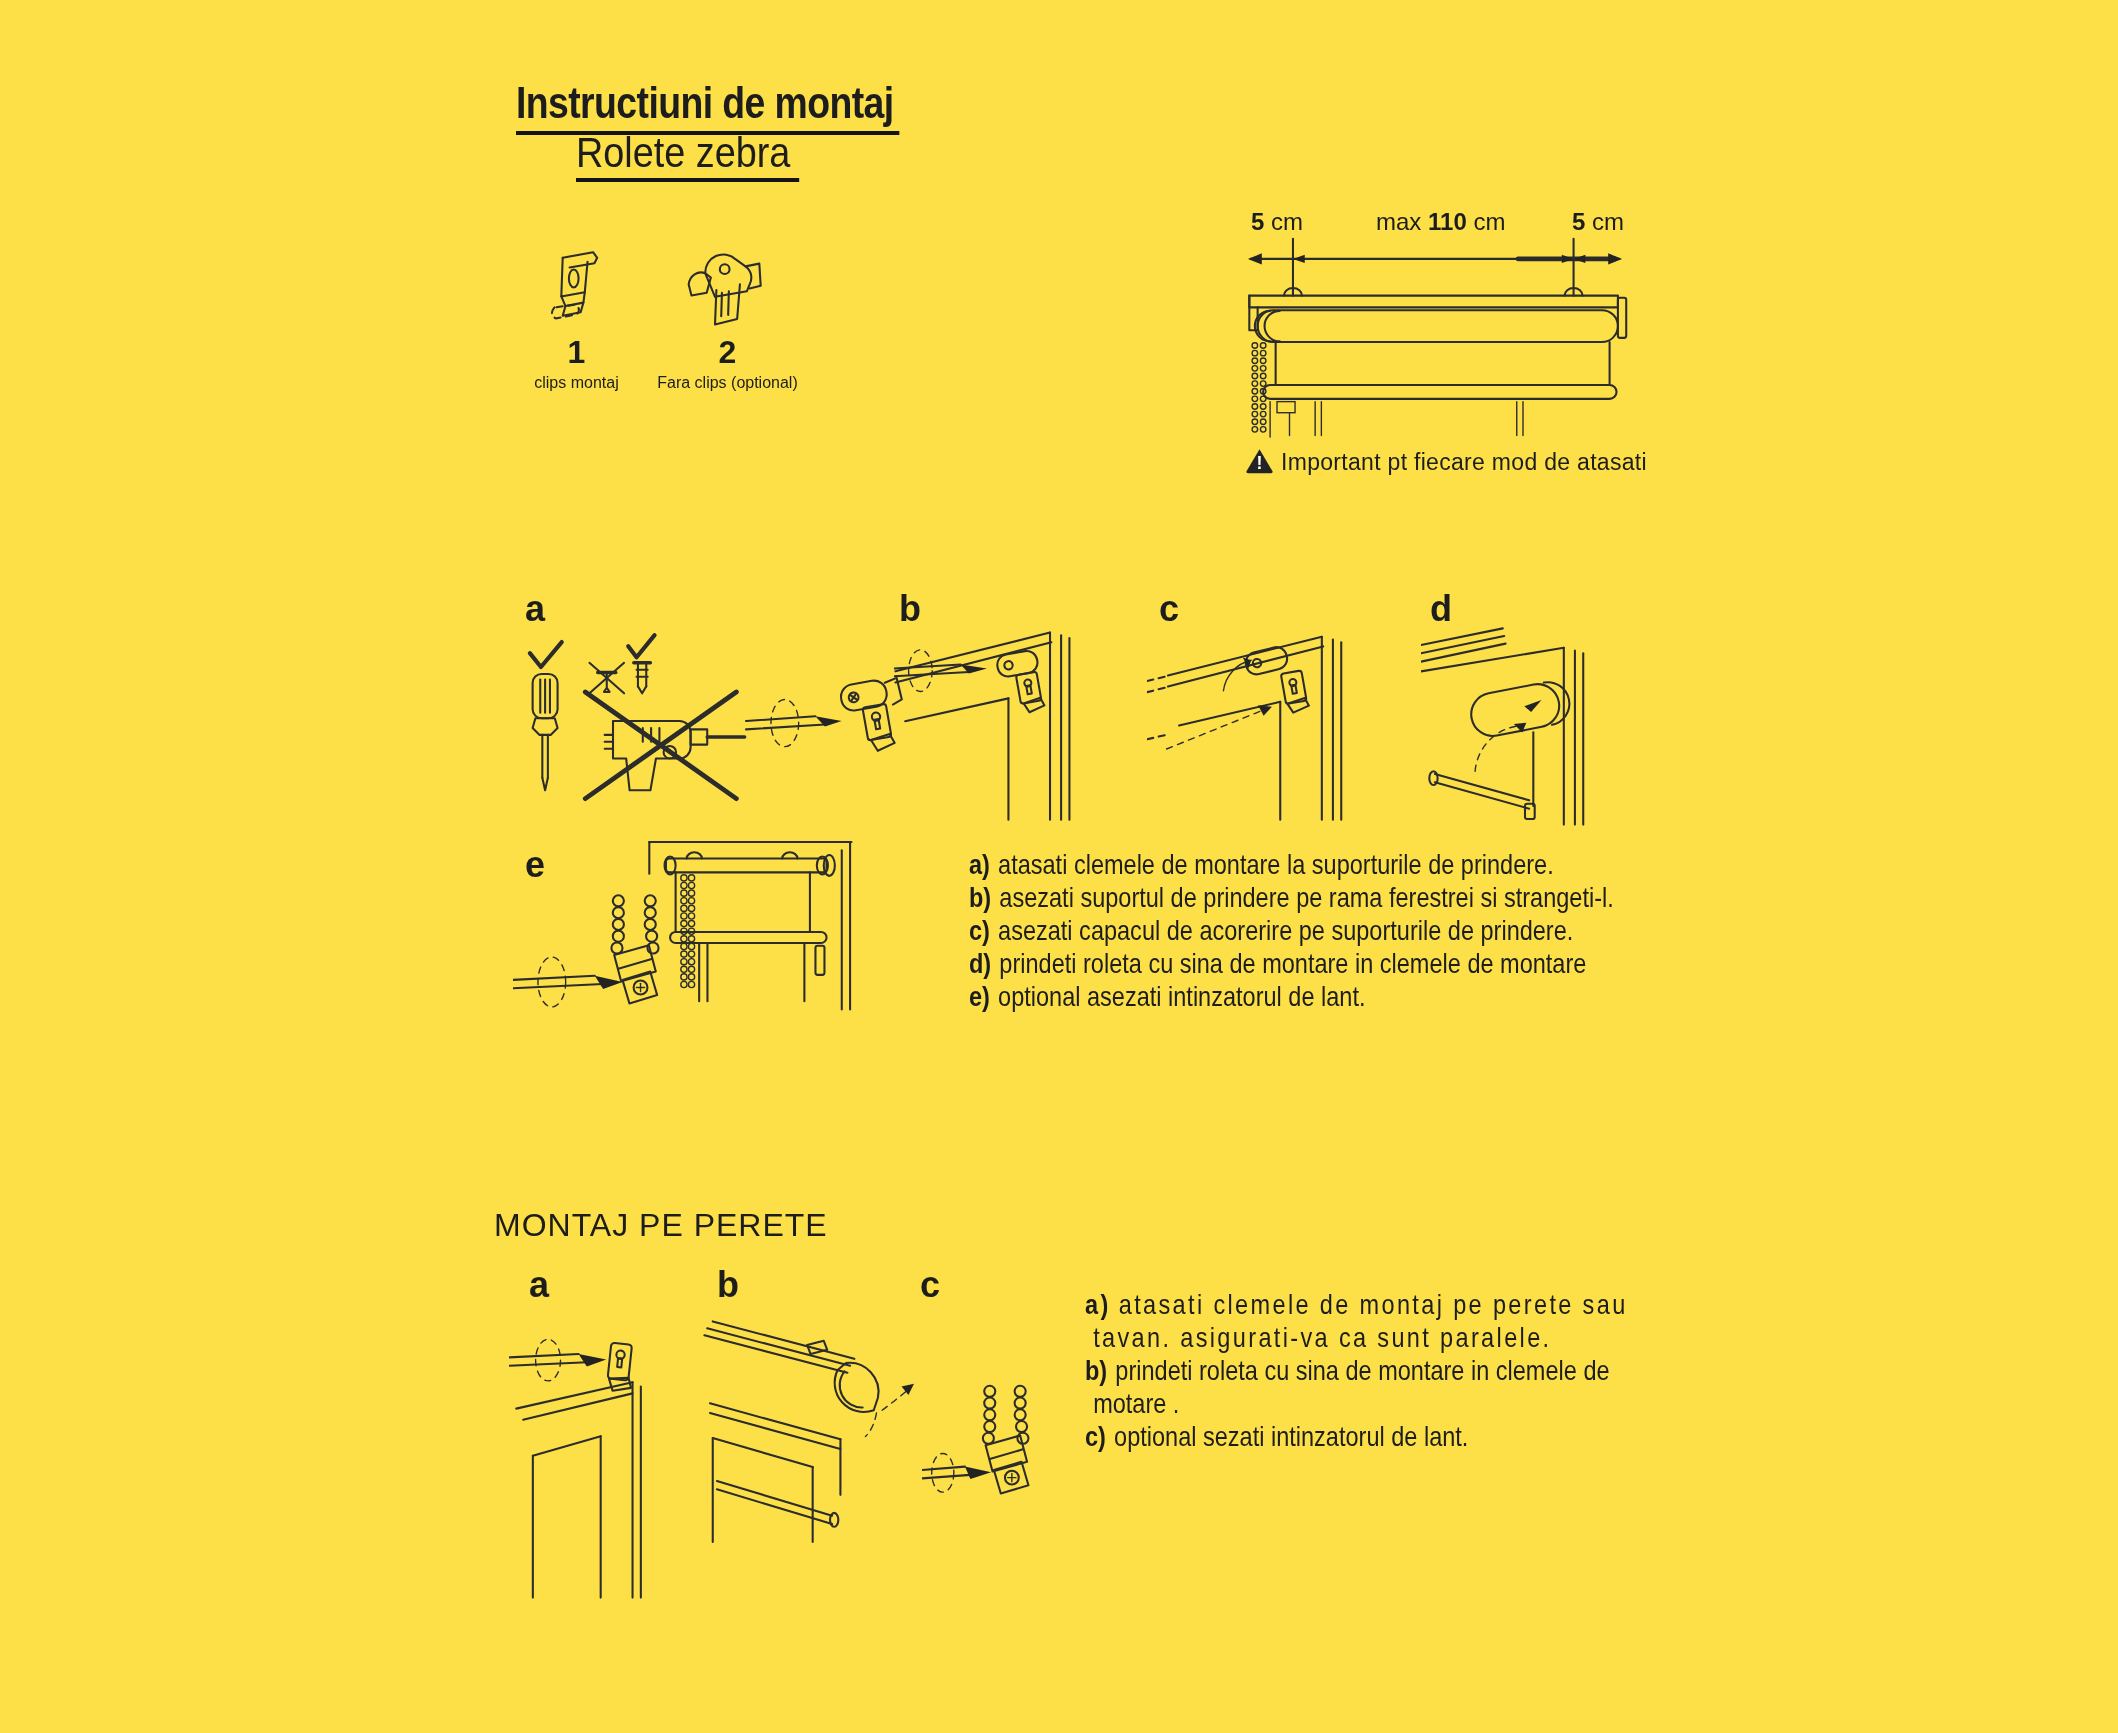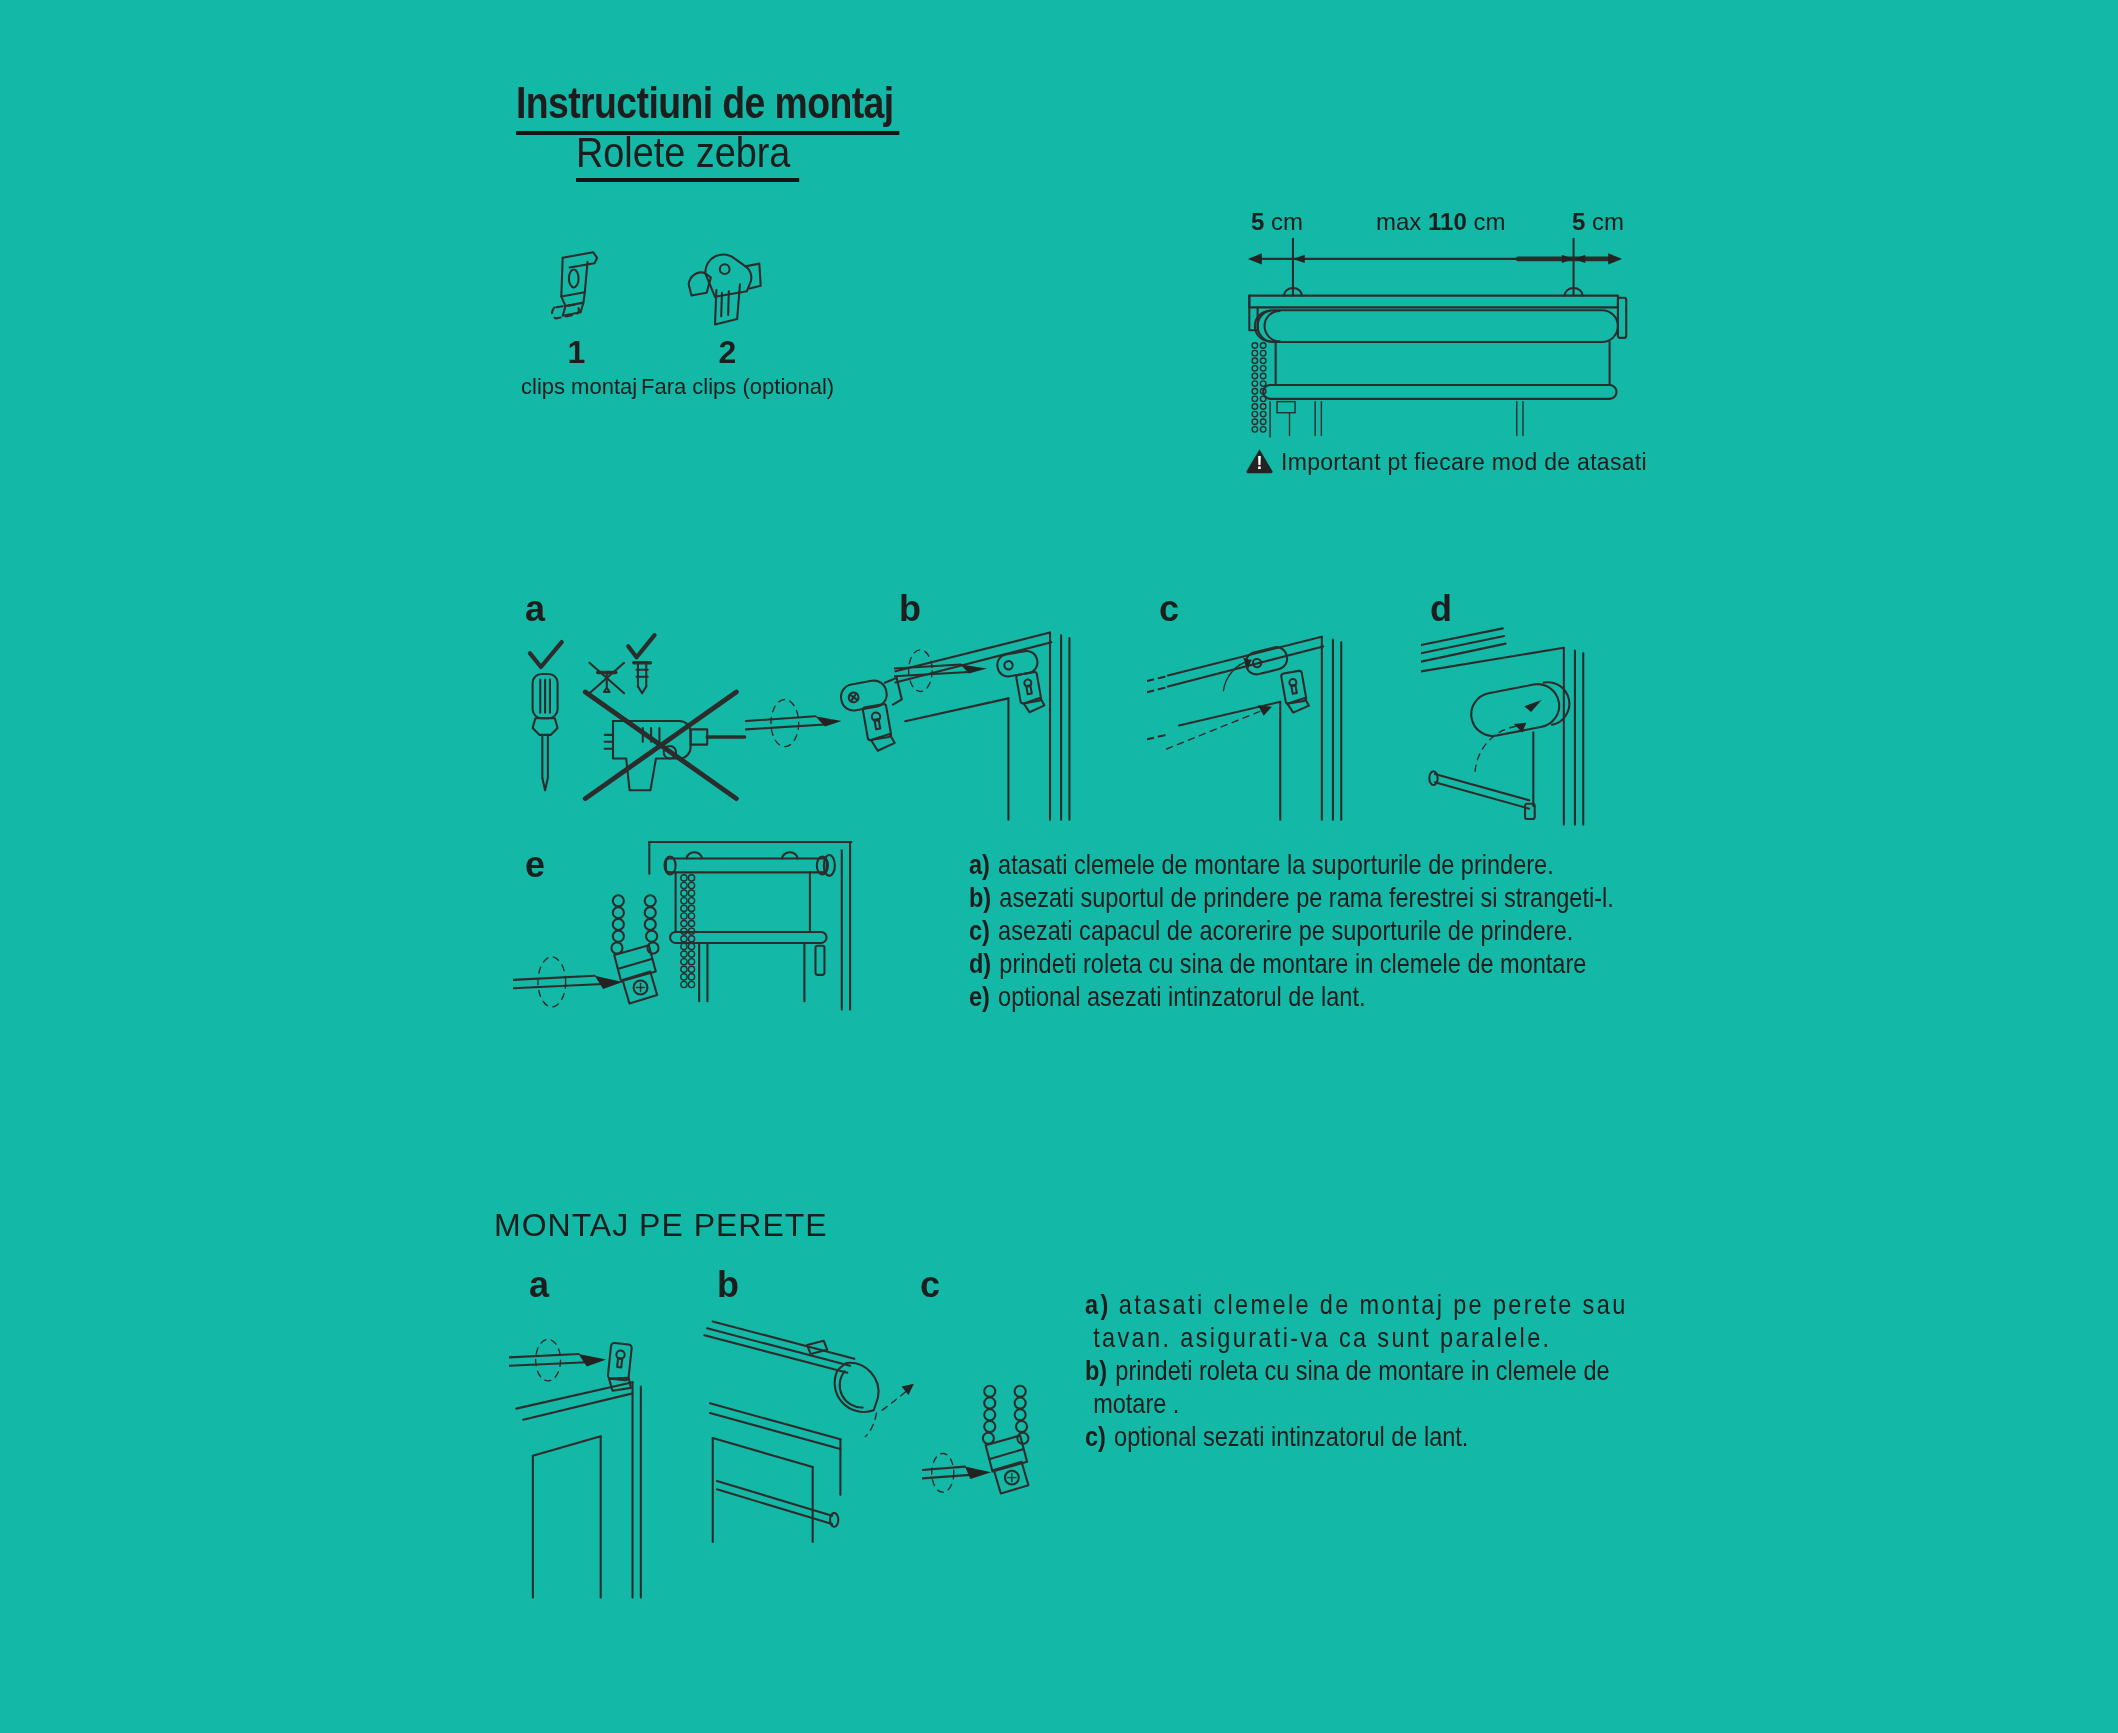--- a/index.html
+++ b/index.html
@@ -1,29 +1,29 @@
 <!DOCTYPE html>
 <html style="font-size:11px"><head>
 <meta charset="utf-8">
 <style>
   html,body{margin:0;padding:0;background:#f4f4f2;}
   #canvas{
-    position:relative;width:2119px;height:1733px;background:#14b8a6;
+    position:relative;width:2119px;height:1733px;background:#fde047;
     font-family:"Liberation Sans", sans-serif;color:#1d1d1d;overflow:hidden;
   }
   .abs{position:absolute;}
   
   .title1{font-size:44px;font-weight:bold;letter-spacing:-0.7px;transform:scaleX(.85);transform-origin:left top;
           border-bottom:4.9px solid #141414;padding:0 7px 2.8px 0;white-space:nowrap;}
   .title2{font-size:42px;font-weight:normal;letter-spacing:0;transform:scaleX(.9);transform-origin:left top;
           border-bottom:4.2px solid #141414;padding:0 9.7px 1.4px 0;white-space:nowrap;}
   .sec-head{font-size:32px;font-weight:normal;letter-spacing:1px;white-space:nowrap;}
   .step-letter{font-size:36px;font-weight:bold;}
   .part-num{font-size:32px;font-weight:bold;text-align:center;}
-  .part-label{font-size:22px;text-align:center;white-space:nowrap;}
+  .part-label{font-size:16px;text-align:center;white-space:nowrap;}
   .dim-label{font-size:24px;white-space:nowrap;}
   .dim-label b{font-weight:bold;}
   .warn-text{font-size:23px;letter-spacing:0.3px;white-space:nowrap;}
   .ins-block{transform:scaleX(.84);transform-origin:left top;}
   .ins-line{font-size:28px;line-height:33px;height:33px;white-space:nowrap;}
   .ins-line .pfx{font-weight:bold;margin-right:9.7px;}
   .spaced{letter-spacing:2.8px;}
   svg{display:block;}
   svg .s{stroke:#2c2c2c;fill:none;stroke-width:3;stroke-linecap:round;stroke-linejoin:round;}
   svg .s2{stroke:#2c2c2c;fill:none;stroke-width:2;stroke-linecap:round;}

